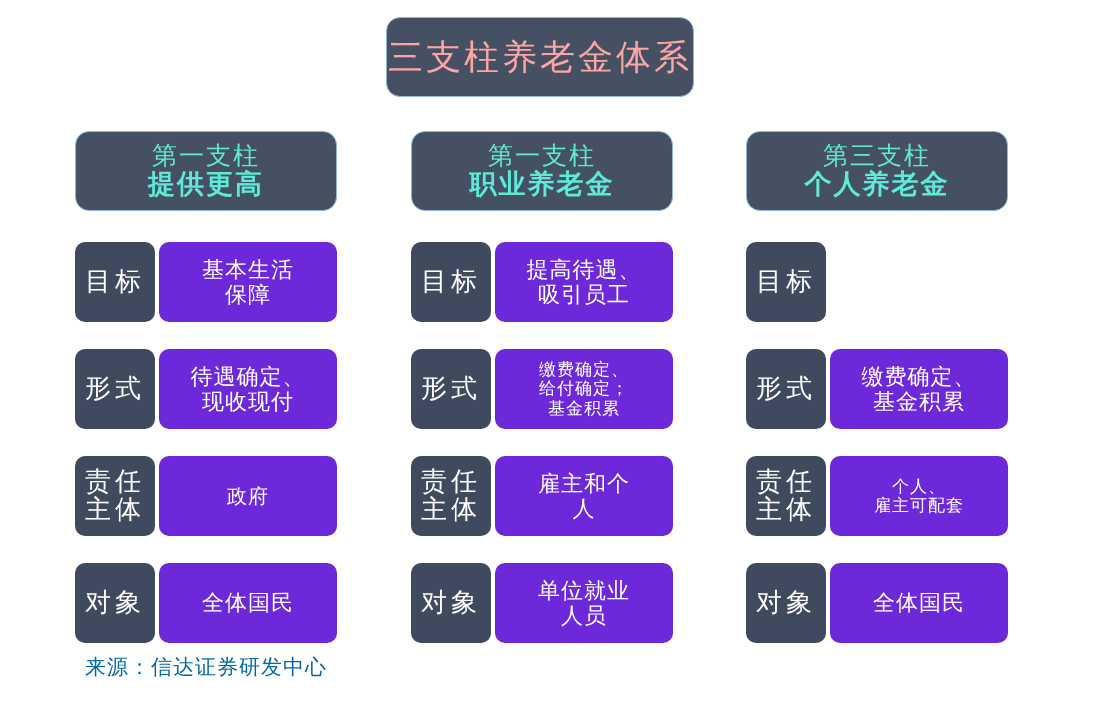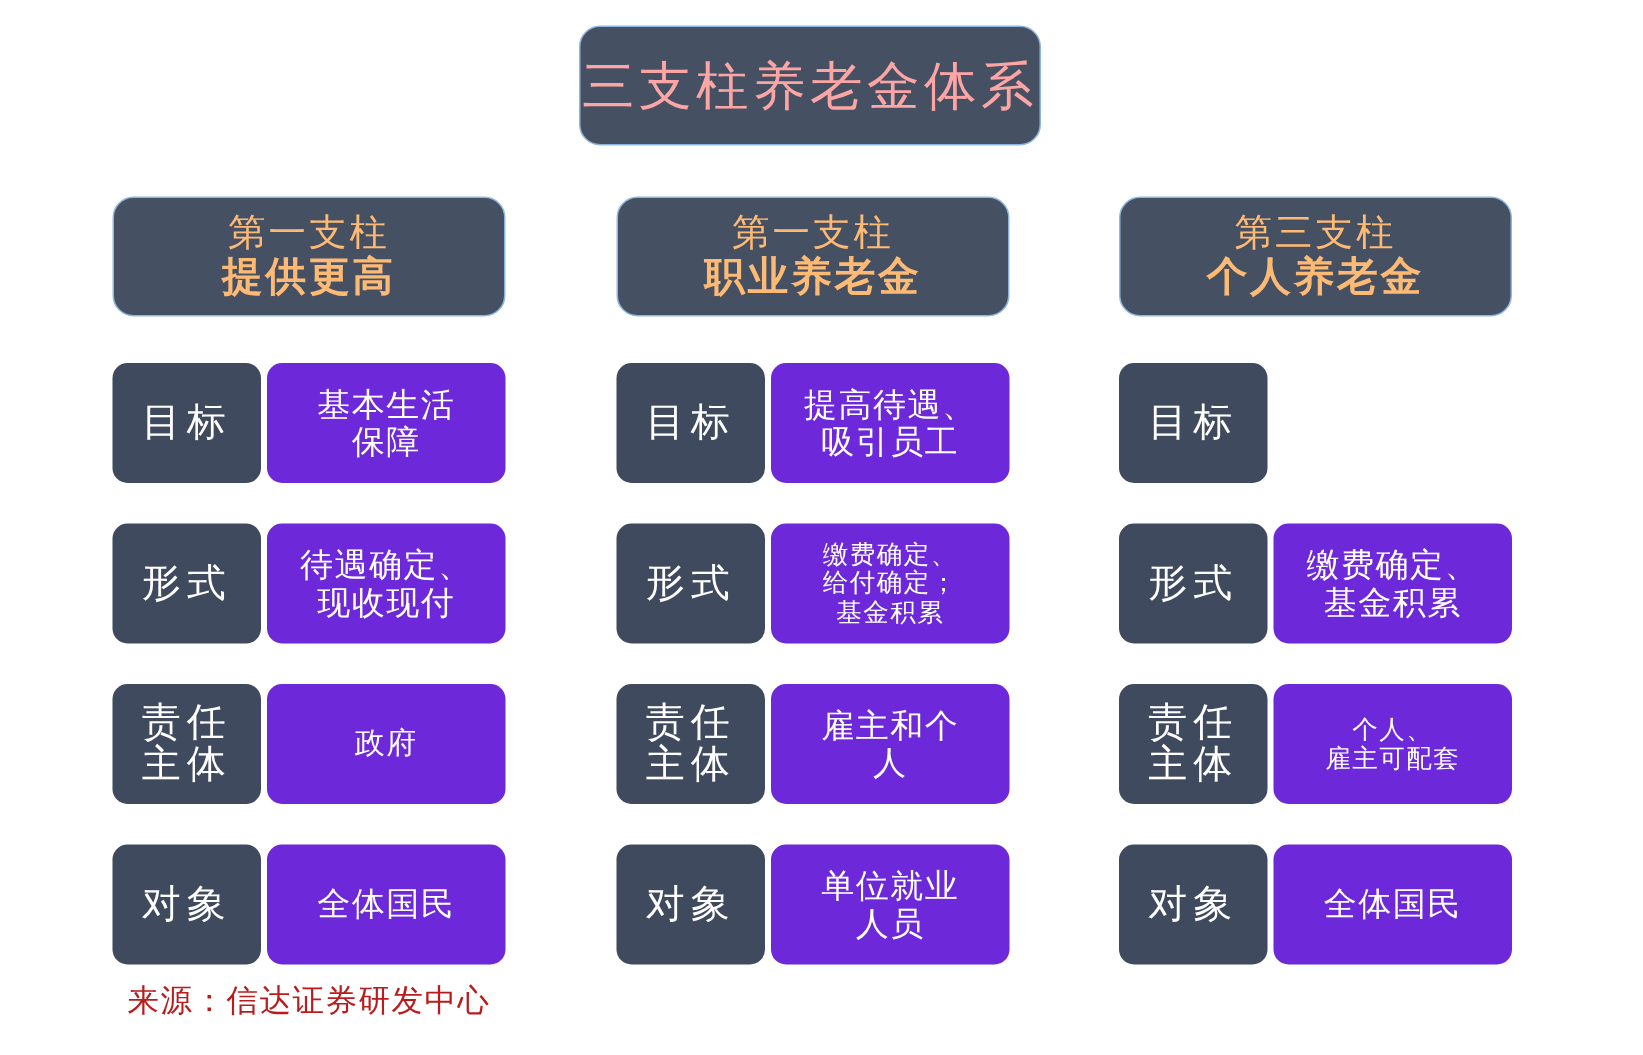--- a/index.html
+++ b/index.html
@@ -59,21 +59,21 @@
     width: 262px;
     height: 80px;
     background: #465063;
     border: 1px solid #8FB6DE;
     border-radius: 14px;
     box-sizing: border-box;
     display: flex;
     flex-direction: column;
     align-items: center;
     justify-content: center;
-    color: #fdba74;
+    color: #5eead4;
   }
   .col-header .line1 {
     font-size: 25px;
     line-height: 1.08;
     letter-spacing: 2px;
   }
   .col-header .line2 {
     font-size: 27px;
     font-weight: bold;
     line-height: 1.12;
@@ -88,21 +88,21 @@
     height: 80px;
     display: flex;
     align-items: stretch;
   }
   .row-0 { top: 111px; }
   .row-1 { top: 218px; }
   .row-2 { top: 325px; }
   .row-3 { top: 432px; }
 
   .cell-label {
-    width: 99px;
+    width: 80px;
     background: #3F4A5E;
     border-radius: 10px;
     display: flex;
     flex-direction: column;
     align-items: center;
     justify-content: center;
     color: #ffffff;
     box-sizing: border-box;
     flex: none;
   }
@@ -136,21 +136,21 @@
   .cell-value.size-lg span { font-size: 22px; letter-spacing: 1px; }
   .cell-value.size-md span { font-size: 20px; letter-spacing: 1px; }
   .cell-value.size-sm span { font-size: 17px; letter-spacing: 1px; }
 
   
   .source-note {
     position: absolute;
     left: 85px;
     top: 653px;
     font-size: 21px;
-    color: #b91c1c;
+    color: #0369a1;
     letter-spacing: 1px;
     white-space: nowrap;
   }
 </style>
 </head>
 <body>
 
 <div id="stage">
 
   <div class="title-box">

